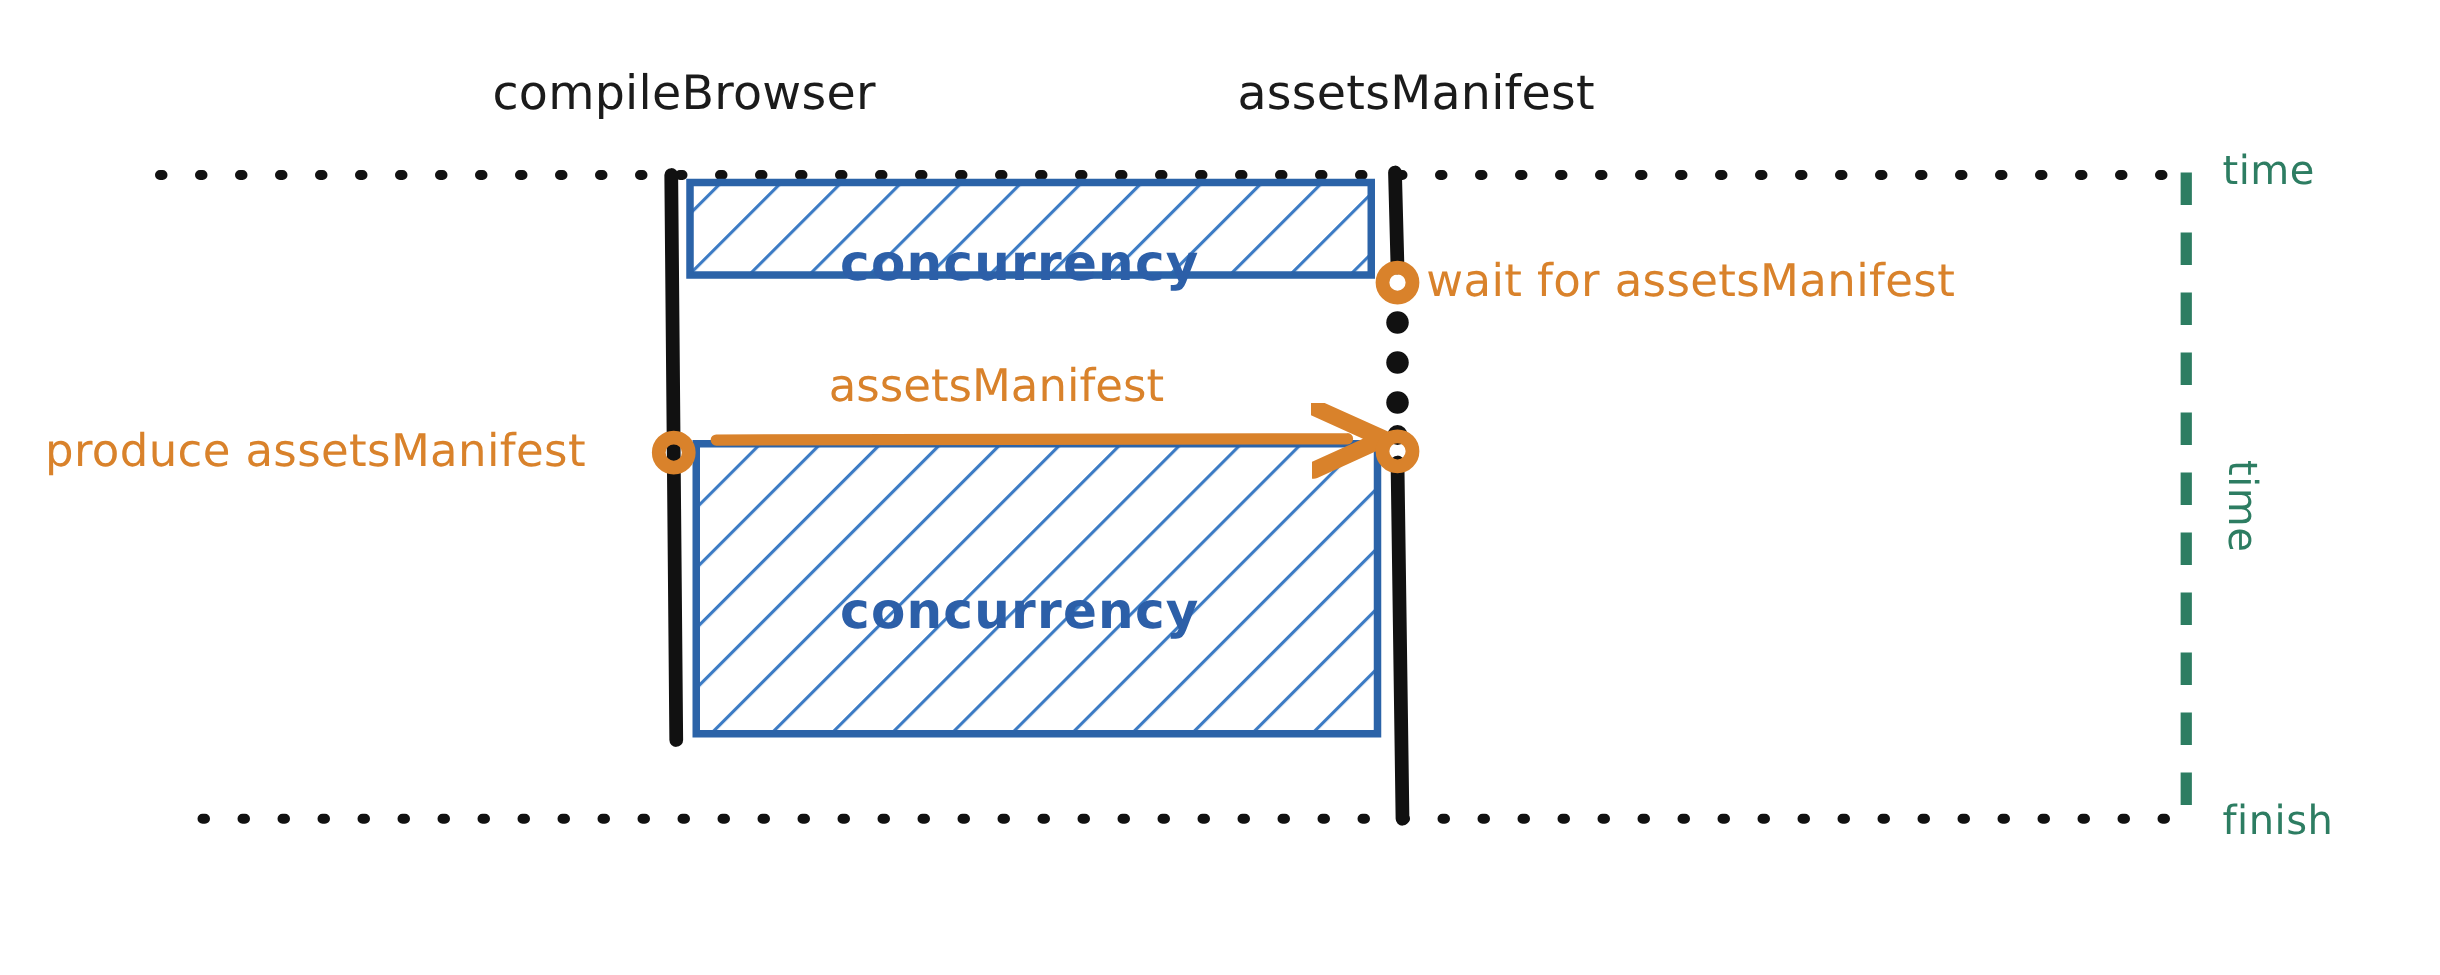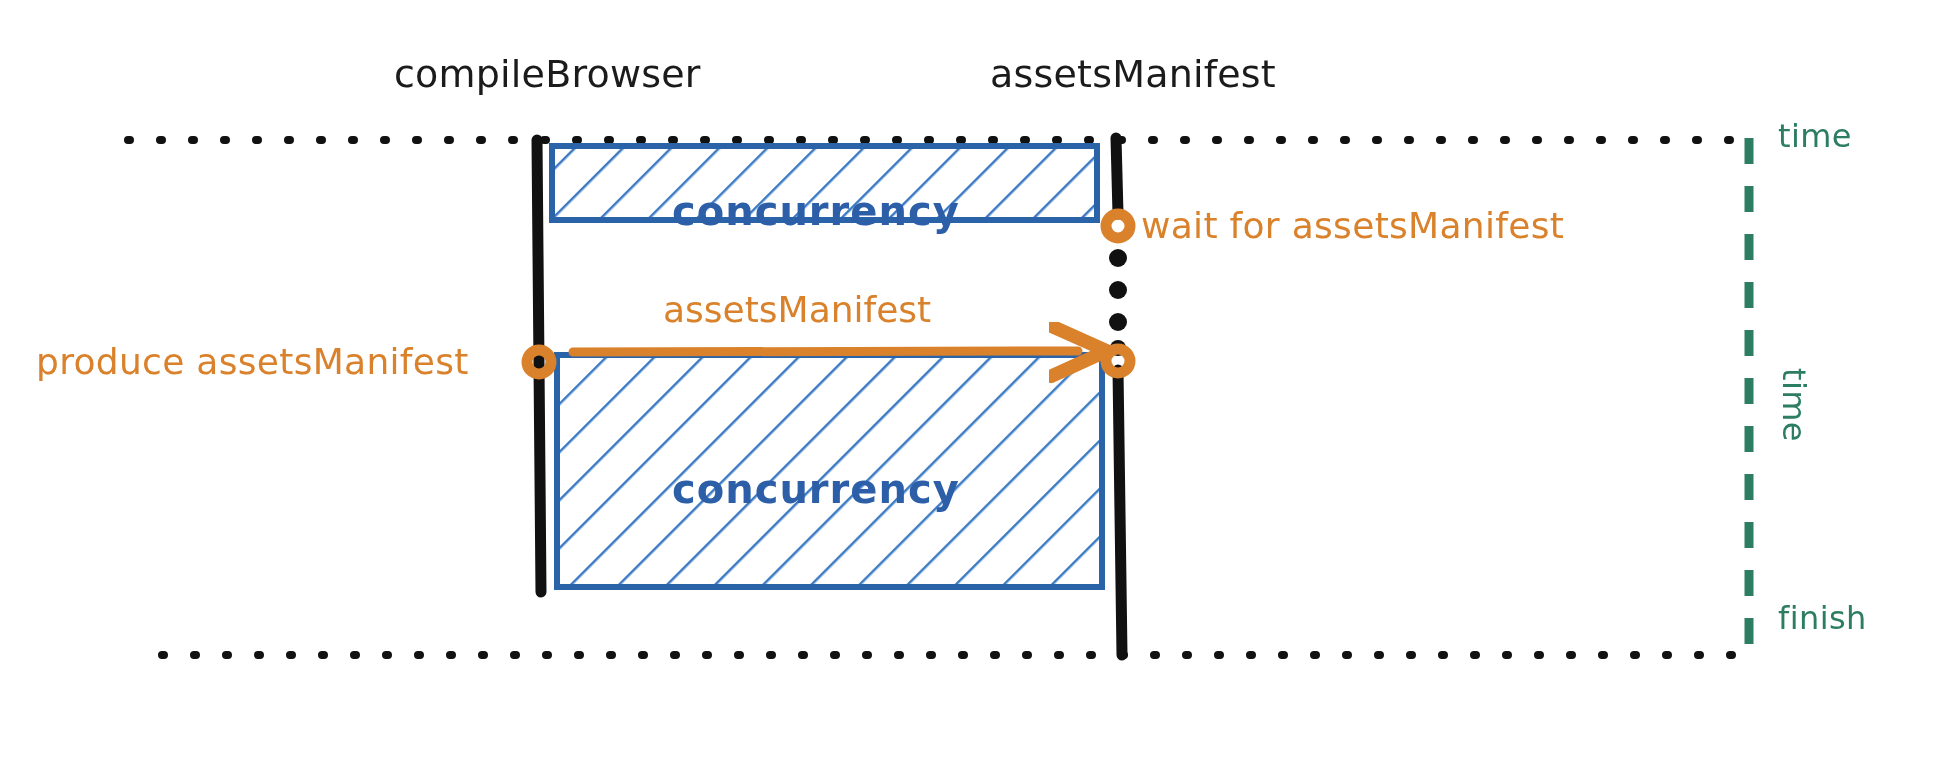--- a/index.html
+++ b/index.html
@@ -145,15 +145,15 @@
 
   <div class="txt arrow-label" style="left:663px; top:292px;">assetsManifest</div>
 
   <div class="txt orange-label" style="left:1141px; top:208px;">wait for assetsManifest</div>
 
 
   <div class="txt green-label" style="left:1778px; top:120px;">time</div>
 
   <div class="txt green-label rot" style="left:1810px; top:368px;">time</div>
 
-  <div class="txt green-label" style="left:1778px; top:602px;">finish</div>
+  <div class="txt green-label" style="left:1778px; top:640px;">finish</div>
 
 </div>
 
 </body></html>

